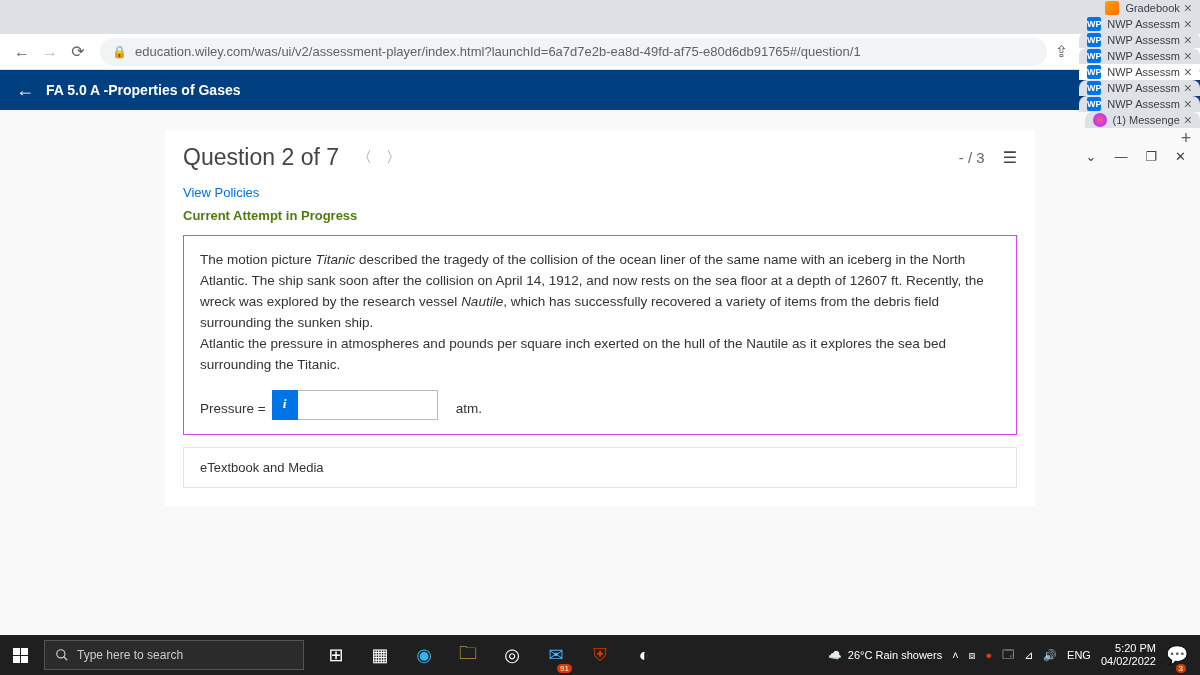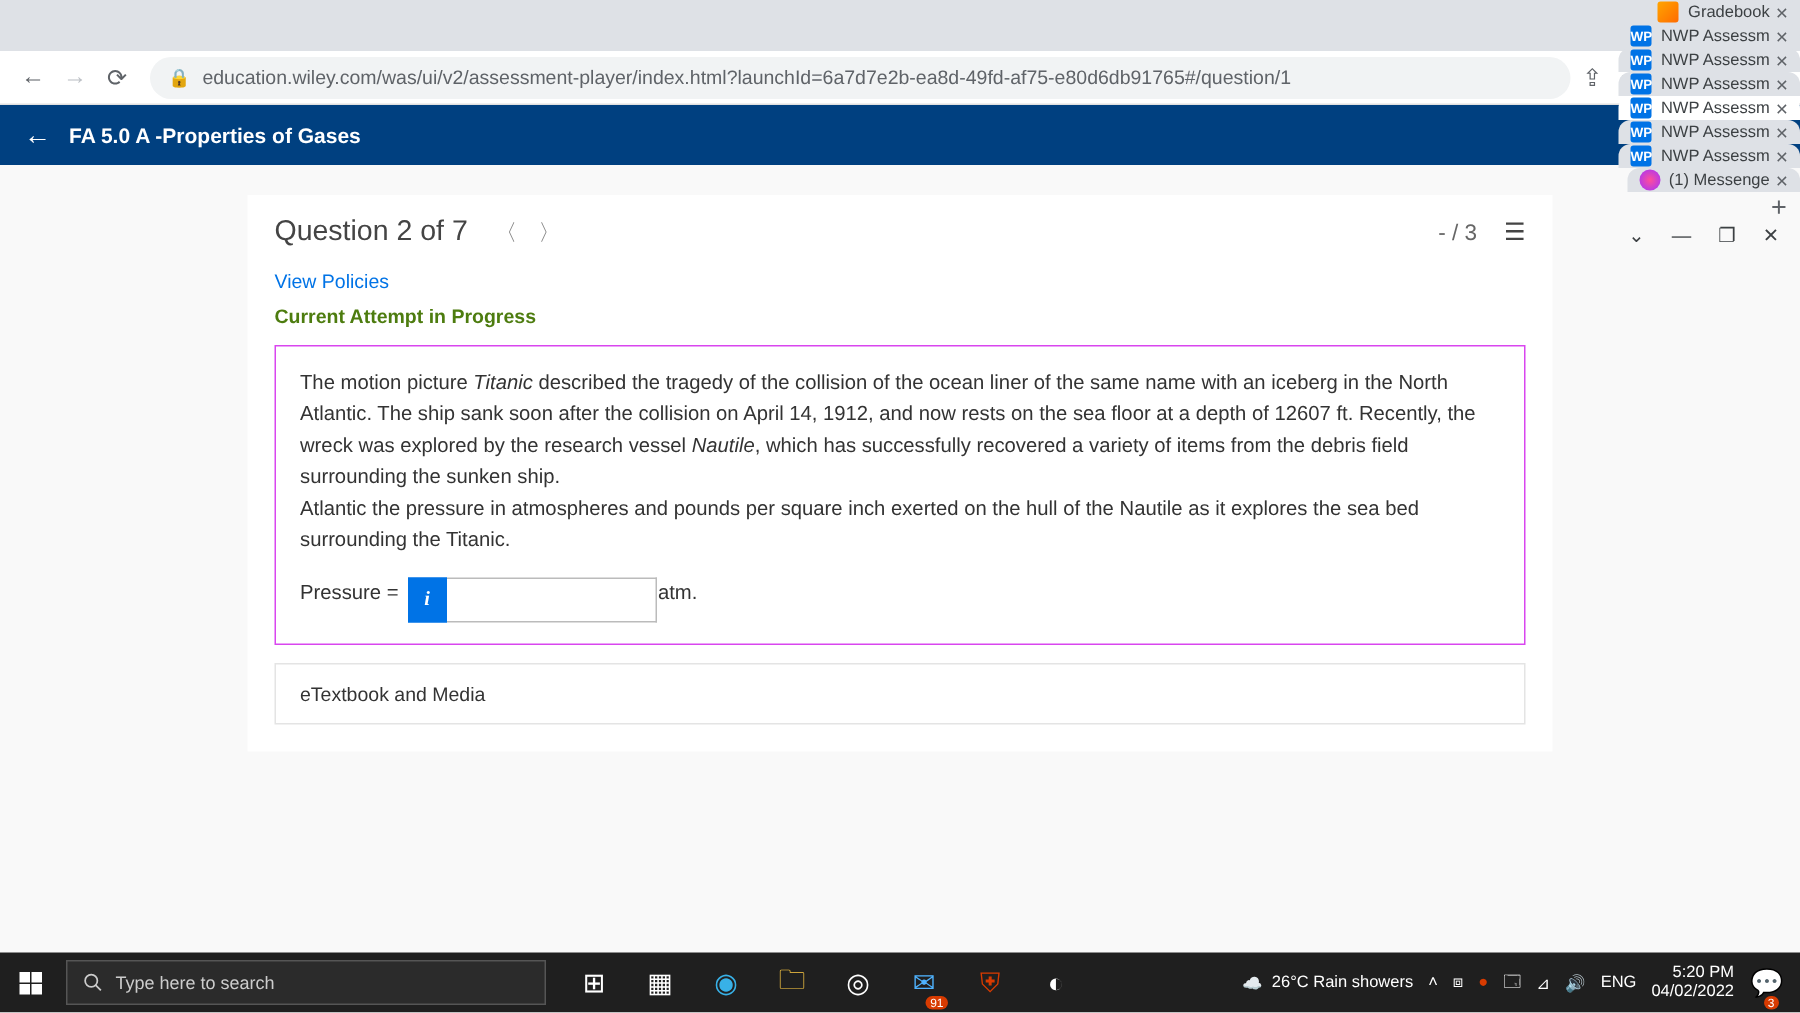--- a/index.html
+++ b/index.html
@@ -31,52 +31,52 @@
 .avatar { width: 24px; height: 24px; border-radius: 50%; background: linear-gradient(135deg, #ffb6c1, #ff69b4); }
 
 
 .assess-header { height: 40px; background: #004080; color: #fff; display: flex; align-items: center; padding: 0 16px; font-size: 14px; font-weight: bold; }
 .back-arrow { margin-right: 12px; font-size: 18px; cursor: pointer; }
 
 
 .content { background: #f9f9f9; padding: 20px 0; height: calc(100% - 34px - 36px - 40px - 40px); }
 .question-card { width: 870px; margin: 0 auto; background: #fff; }
 .q-header { display: flex; align-items: center; padding: 14px 18px; }
-.q-title { font-size: 19px; color: #444; font-weight: normal; }
+.q-title { font-size: 23px; color: #444; font-weight: normal; }
 .q-nav { margin-left: 18px; display: flex; gap: 14px; color: #888; font-size: 15px; }
 .q-nav span { cursor: pointer; }
 .q-score { margin-left: auto; font-size: 15px; color: #666; }
 .q-menu { margin-left: 18px; font-size: 16px; color: #444; cursor: pointer; }
 
 .q-body { padding: 0 18px 18px; }
 .policies-link { color: #0073e6; font-size: 13px; cursor: pointer; }
 .attempt-label { font-size: 13px; font-weight: bold; color: #4d7c0f; margin-top: 8px; }
 
 .q-content-box { border: 1px solid #d946ef; margin-top: 12px; padding: 14px 16px; font-size: 13.5px; line-height: 1.55; color: #333; }
 .q-content-box em { font-style: italic; }
 
-.answer-row { display: flex; align-items: flex-start; margin-top: 14px; font-size: 13.5px; }
+.answer-row { display: flex; align-items: flex-end; margin-top: 14px; font-size: 13.5px; }
 .answer-label { margin-right: 6px; }
 .info-btn { width: 26px; height: 30px; background: #0073e6; color: #fff; display: flex; align-items: center; justify-content: center; font-weight: bold; font-style: italic; font-family: serif; border: 1px solid #0073e6; cursor: pointer; }
 .answer-input { width: 140px; height: 30px; border: 1px solid #bbb; border-left: none; padding: 0 6px; font-size: 13px; }
-.unit-label { margin-left: 1px; }
+.unit-label { margin-left: 18px; }
 
 .etext-bar { border: 1px solid #e4e4e4; margin-top: 12px; padding: 12px 16px; font-size: 13px; color: #333; cursor: pointer; }
 
 .action-row { display: flex; align-items: center; margin-top: 14px; }
 .save-btn { border: 1px solid #ccc; background: #fff; padding: 9px 16px; font-size: 13px; color: #555; cursor: pointer; }
 .attempts-text { margin-left: auto; font-size: 14px; font-weight: bold; color: #333; }
 .submit-btn { margin-left: 12px; background: #0073e6; color: #fff; border: none; padding: 11px 16px; font-size: 13.5px; cursor: pointer; }
 
 
 .taskbar { position: absolute; bottom: 0; left: 0; right: 0; height: 40px; background: #1f1f1f; display: flex; align-items: center; color: #fff; font-size: 12px; }
 .start-btn { width: 40px; height: 40px; display: flex; align-items: center; justify-content: center; cursor: pointer; }
 .win-logo { display: grid; grid-template-columns: 7px 7px; grid-template-rows: 7px 7px; gap: 1px; }
 .win-logo div { background: #fff; }
-.search-box { height: 30px; width: 320px; background: #2b2b2b; border: 1px solid #555; display: flex; align-items: center; padding: 0 10px; color: #ccc; margin-left: 4px; }
+.search-box { height: 30px; width: 260px; background: #2b2b2b; border: 1px solid #555; display: flex; align-items: center; padding: 0 10px; color: #ccc; margin-left: 4px; }
 .search-box svg { margin-right: 8px; }
 .task-icons { display: flex; align-items: center; margin-left: 12px; gap: 4px; }
 .task-icon { width: 40px; height: 40px; display: flex; align-items: center; justify-content: center; cursor: pointer; font-size: 18px; position: relative; }
 .tray { margin-left: auto; display: flex; align-items: center; gap: 10px; padding-right: 10px; font-size: 11px; }
 .weather { display: flex; align-items: center; gap: 6px; }
 .clock { text-align: right; line-height: 1.2; }
 .notif-badge { position: absolute; bottom: 2px; right: 4px; background: #d83b01; color: #fff; font-size: 8px; border-radius: 7px; padding: 0 3px; }
 </style>
 </head>
 <body>

